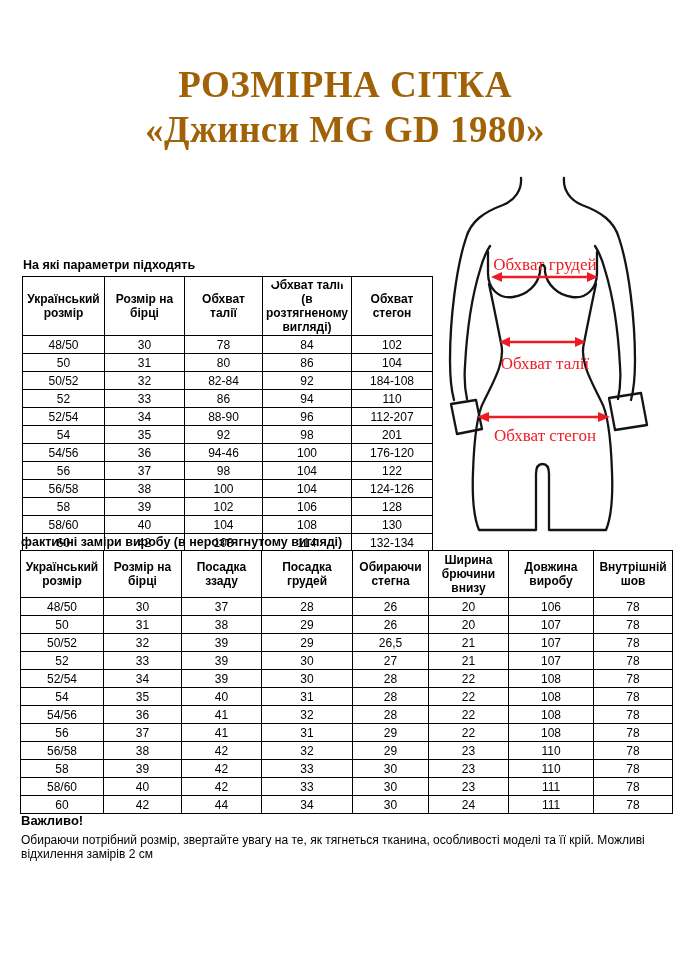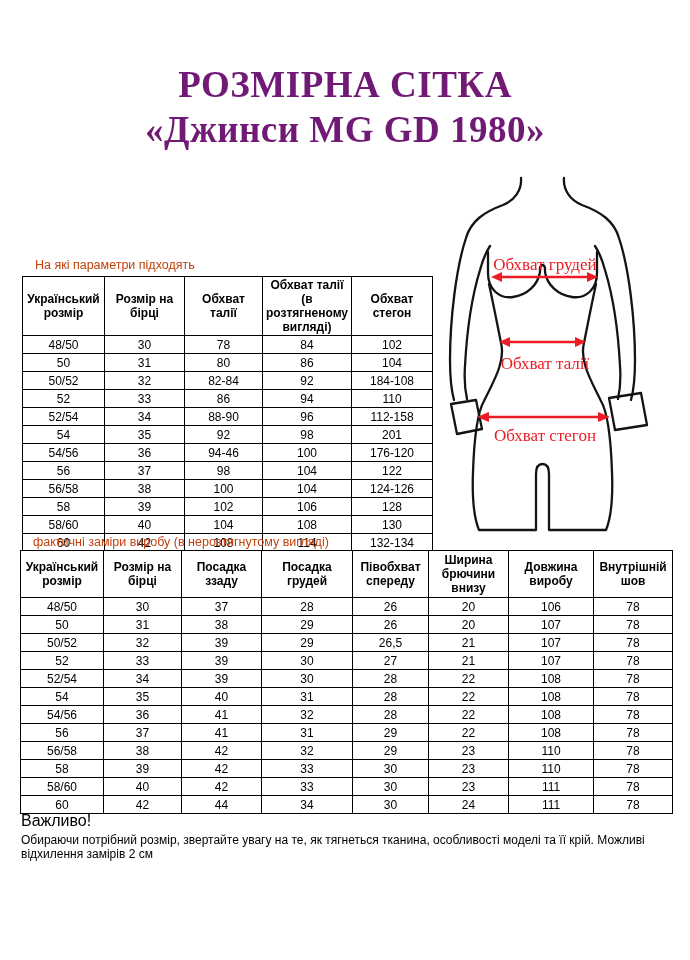--- a/index.html
+++ b/index.html
@@ -1,34 +1,34 @@
 <!DOCTYPE html>
 <html><head>
 <meta charset="utf-8">
 <style>
   html,body{margin:0;padding:0;background:#fff;}
   .page{position:relative;width:690px;height:960px;background:#ffffff;overflow:hidden;
         font-family:"Liberation Sans",sans-serif;color:#000;}
   .title{position:absolute;top:62px;left:0;width:100%;text-align:center;
-         font-family:"Liberation Serif",serif;font-weight:bold;color:#701a75;
+         font-family:"Liberation Serif",serif;font-weight:bold;color:#a16207;
          font-size:37px;line-height:45px;letter-spacing:.5px;}
-  .caption{position:absolute;font-size:12.5px;font-weight:normal;color:#c2410c;margin-left:12px;}
+  .caption{position:absolute;font-size:12.5px;font-weight:bold;color:#000000;}
   .cap1{left:23px;top:258px;}
   .cap2{left:21px;top:535px;}
   table.t{position:absolute;border-collapse:collapse;table-layout:fixed;background:#fff;}
   table.t th,table.t td{border:1px solid #000;text-align:center;vertical-align:middle;
         overflow:hidden;}
-  table.t th{font-size:12px;font-weight:bold;line-height:14px;height:44px;padding:1px 2px;}
+  table.t th{font-size:12px;font-weight:bold;line-height:14px;height:44px;padding:1px 2px;border-radius:26px;}
   table.t td{font-size:12px;height:17px;padding:0 1px;}
   .t1{left:22px;top:276px;width:410px;}
   .t2{left:20px;top:550px;width:652px;}
   .diagram{position:absolute;left:445px;top:160px;}
   .diagram text{font-family:"Liberation Serif",serif;}
   .footer{position:absolute;left:21px;top:813px;width:655px;}
-  .footer-head{font-size:16px;font-weight:normal;line-height:16px;}
+  .footer-head{font-size:13px;font-weight:bold;line-height:16px;}
   .footer-text{font-size:12px;line-height:14px;margin-top:4px;}
 </style>
 </head>
 <body>
 
 <div class="page">
 
   <div class="title">
     <div>РОЗМІРНА СІТКА</div>
     <div>«Джинси MG GD 1980»</div>
@@ -127,21 +127,21 @@
           <td>33</td>
           <td>86</td>
           <td>94</td>
           <td>110</td>
         </tr>
         <tr>
           <td>52/54</td>
           <td>34</td>
           <td>88-90</td>
           <td>96</td>
-          <td>112-158</td>
+          <td>112-207</td>
         </tr>
         <tr>
           <td>54</td>
           <td>35</td>
           <td>92</td>
           <td>98</td>
           <td>201</td>
         </tr>
         <tr>
           <td>54/56</td>
@@ -199,21 +199,21 @@
         <col style="width:80px">
         <col style="width:85px">
         <col style="width:79px">
     </colgroup>
   <thead>
         <tr>
           <th>Український розмір</th>
           <th>Розмір на бірці</th>
           <th>Посадка ззаду</th>
           <th>Посадка грудей</th>
-          <th>Півобхват спереду</th>
+          <th>Обираючи стегна</th>
           <th>Ширина брючини внизу</th>
           <th>Довжина виробу</th>
           <th>Внутрішній шов</th>
         </tr>
       </thead>
       <tbody>
         <tr>
           <td>48/50</td>
           <td>30</td>
           <td>37</td>

